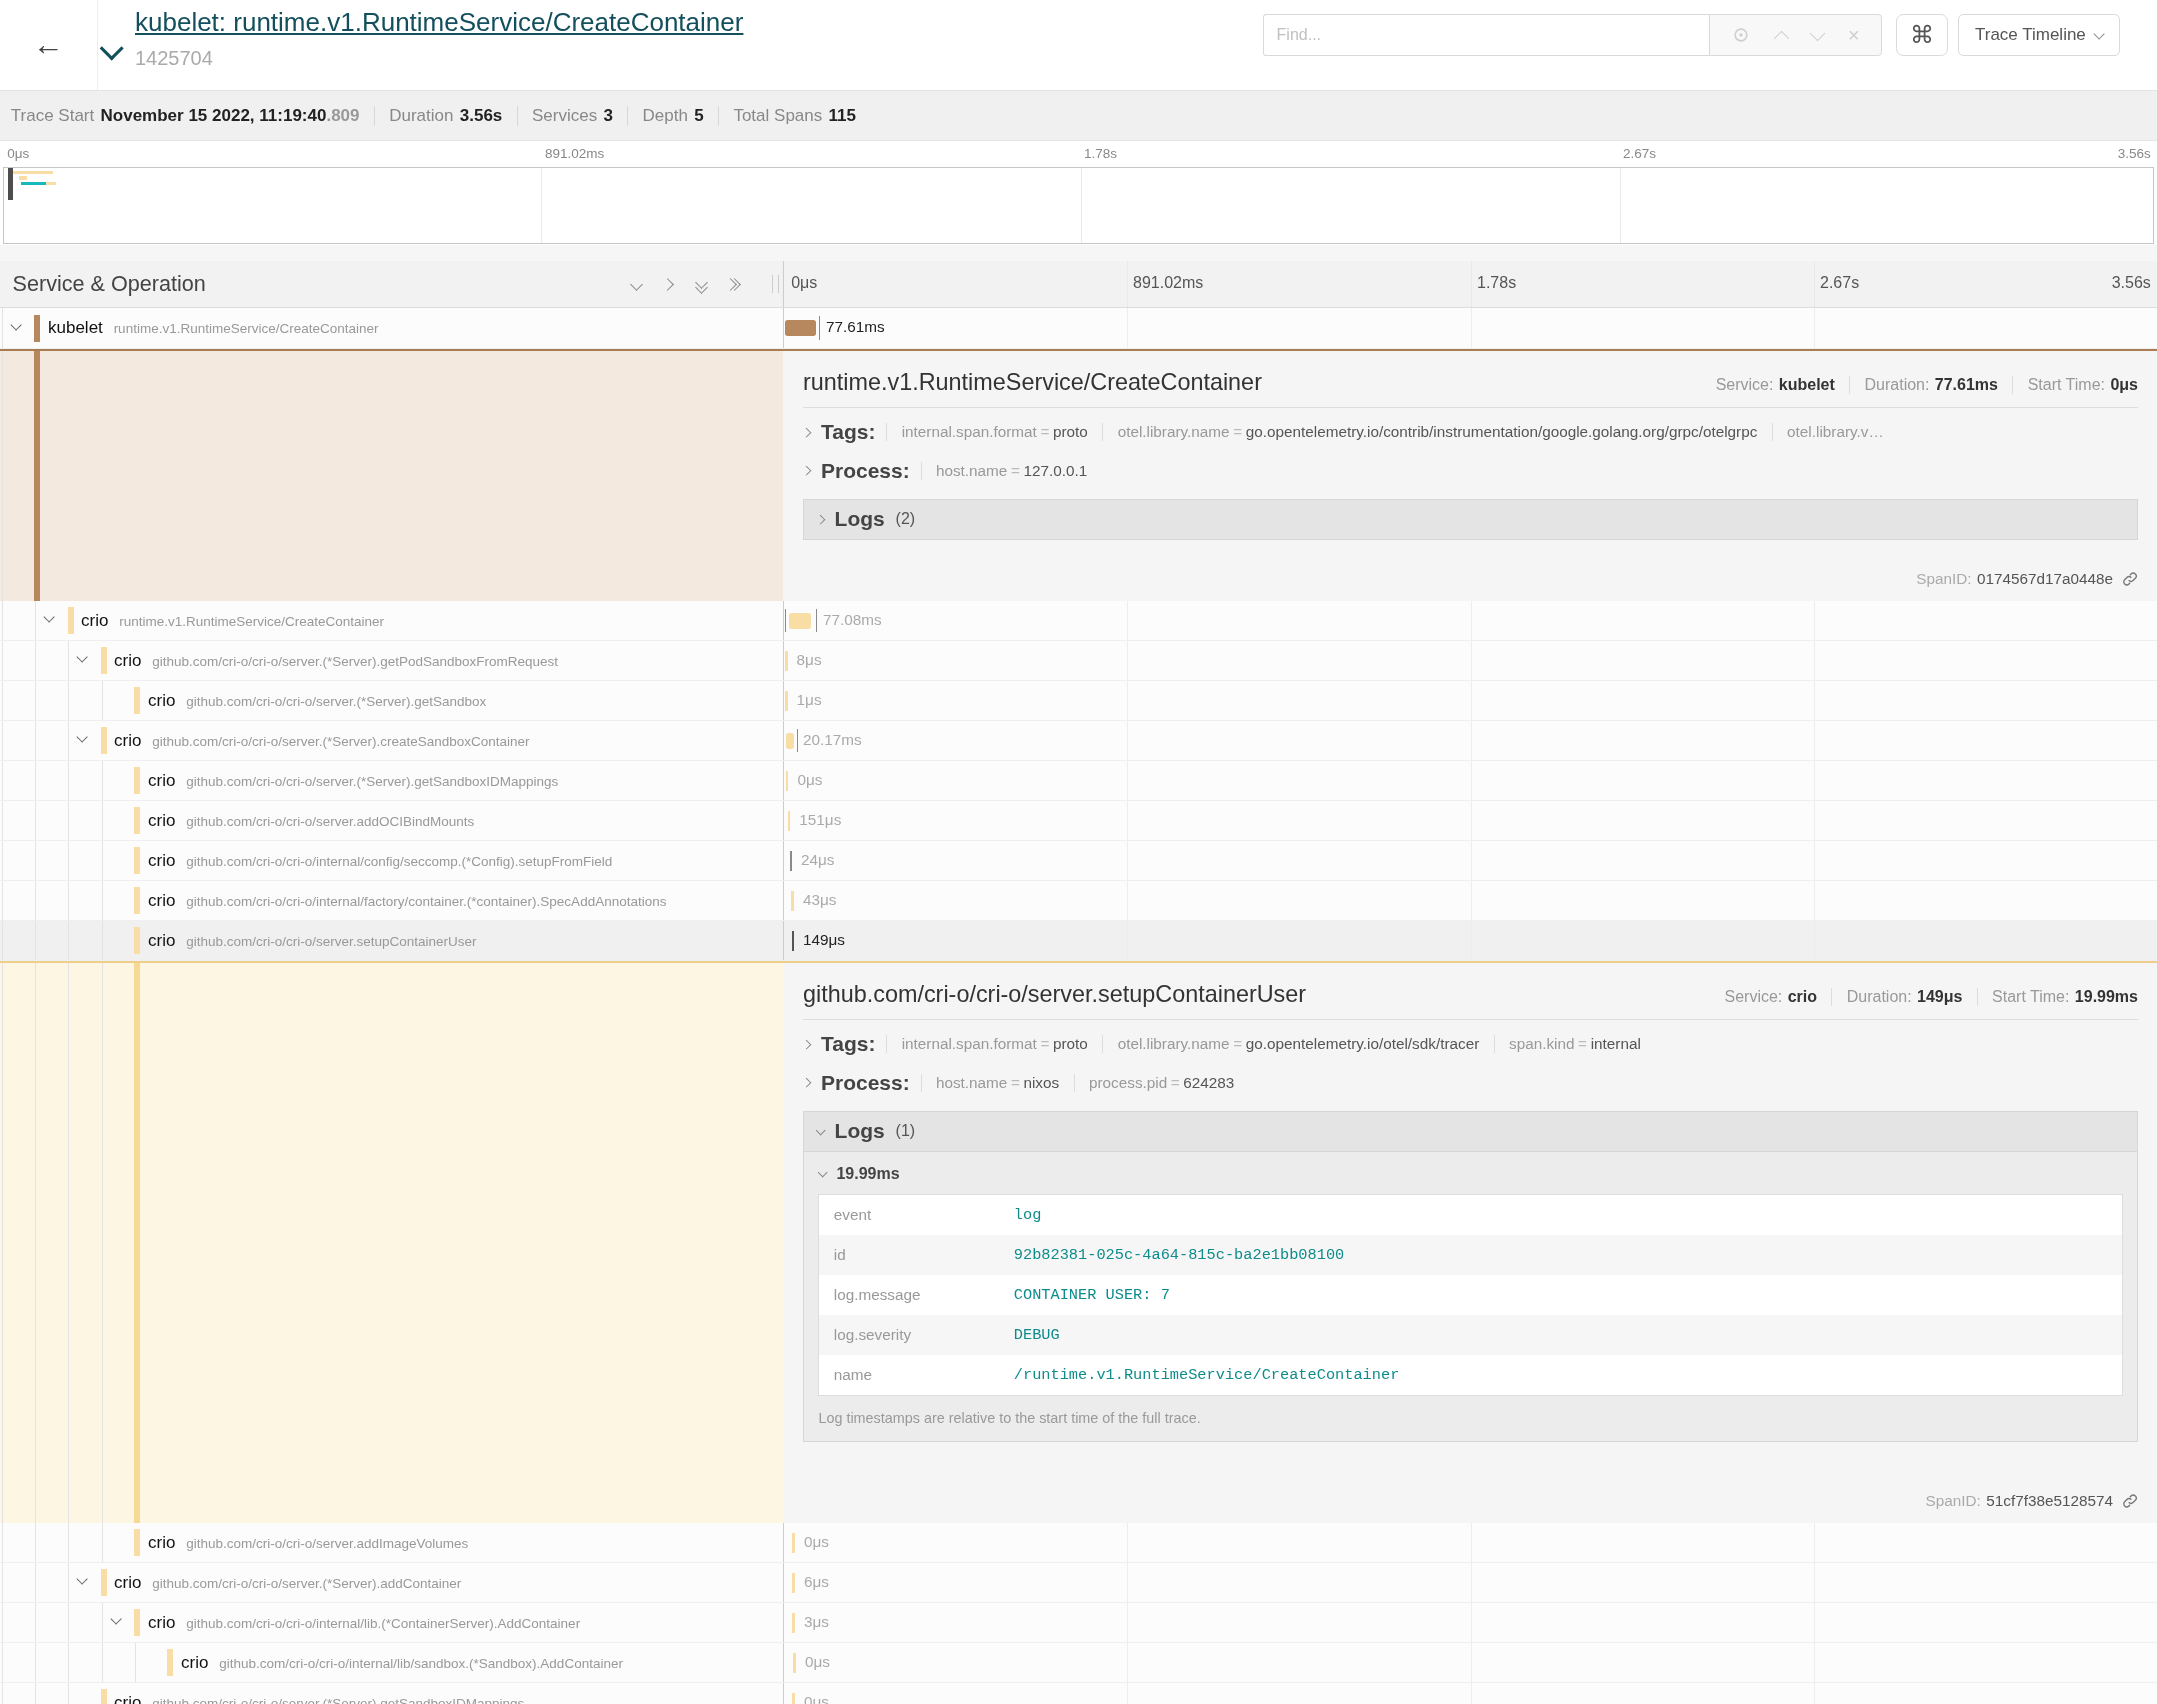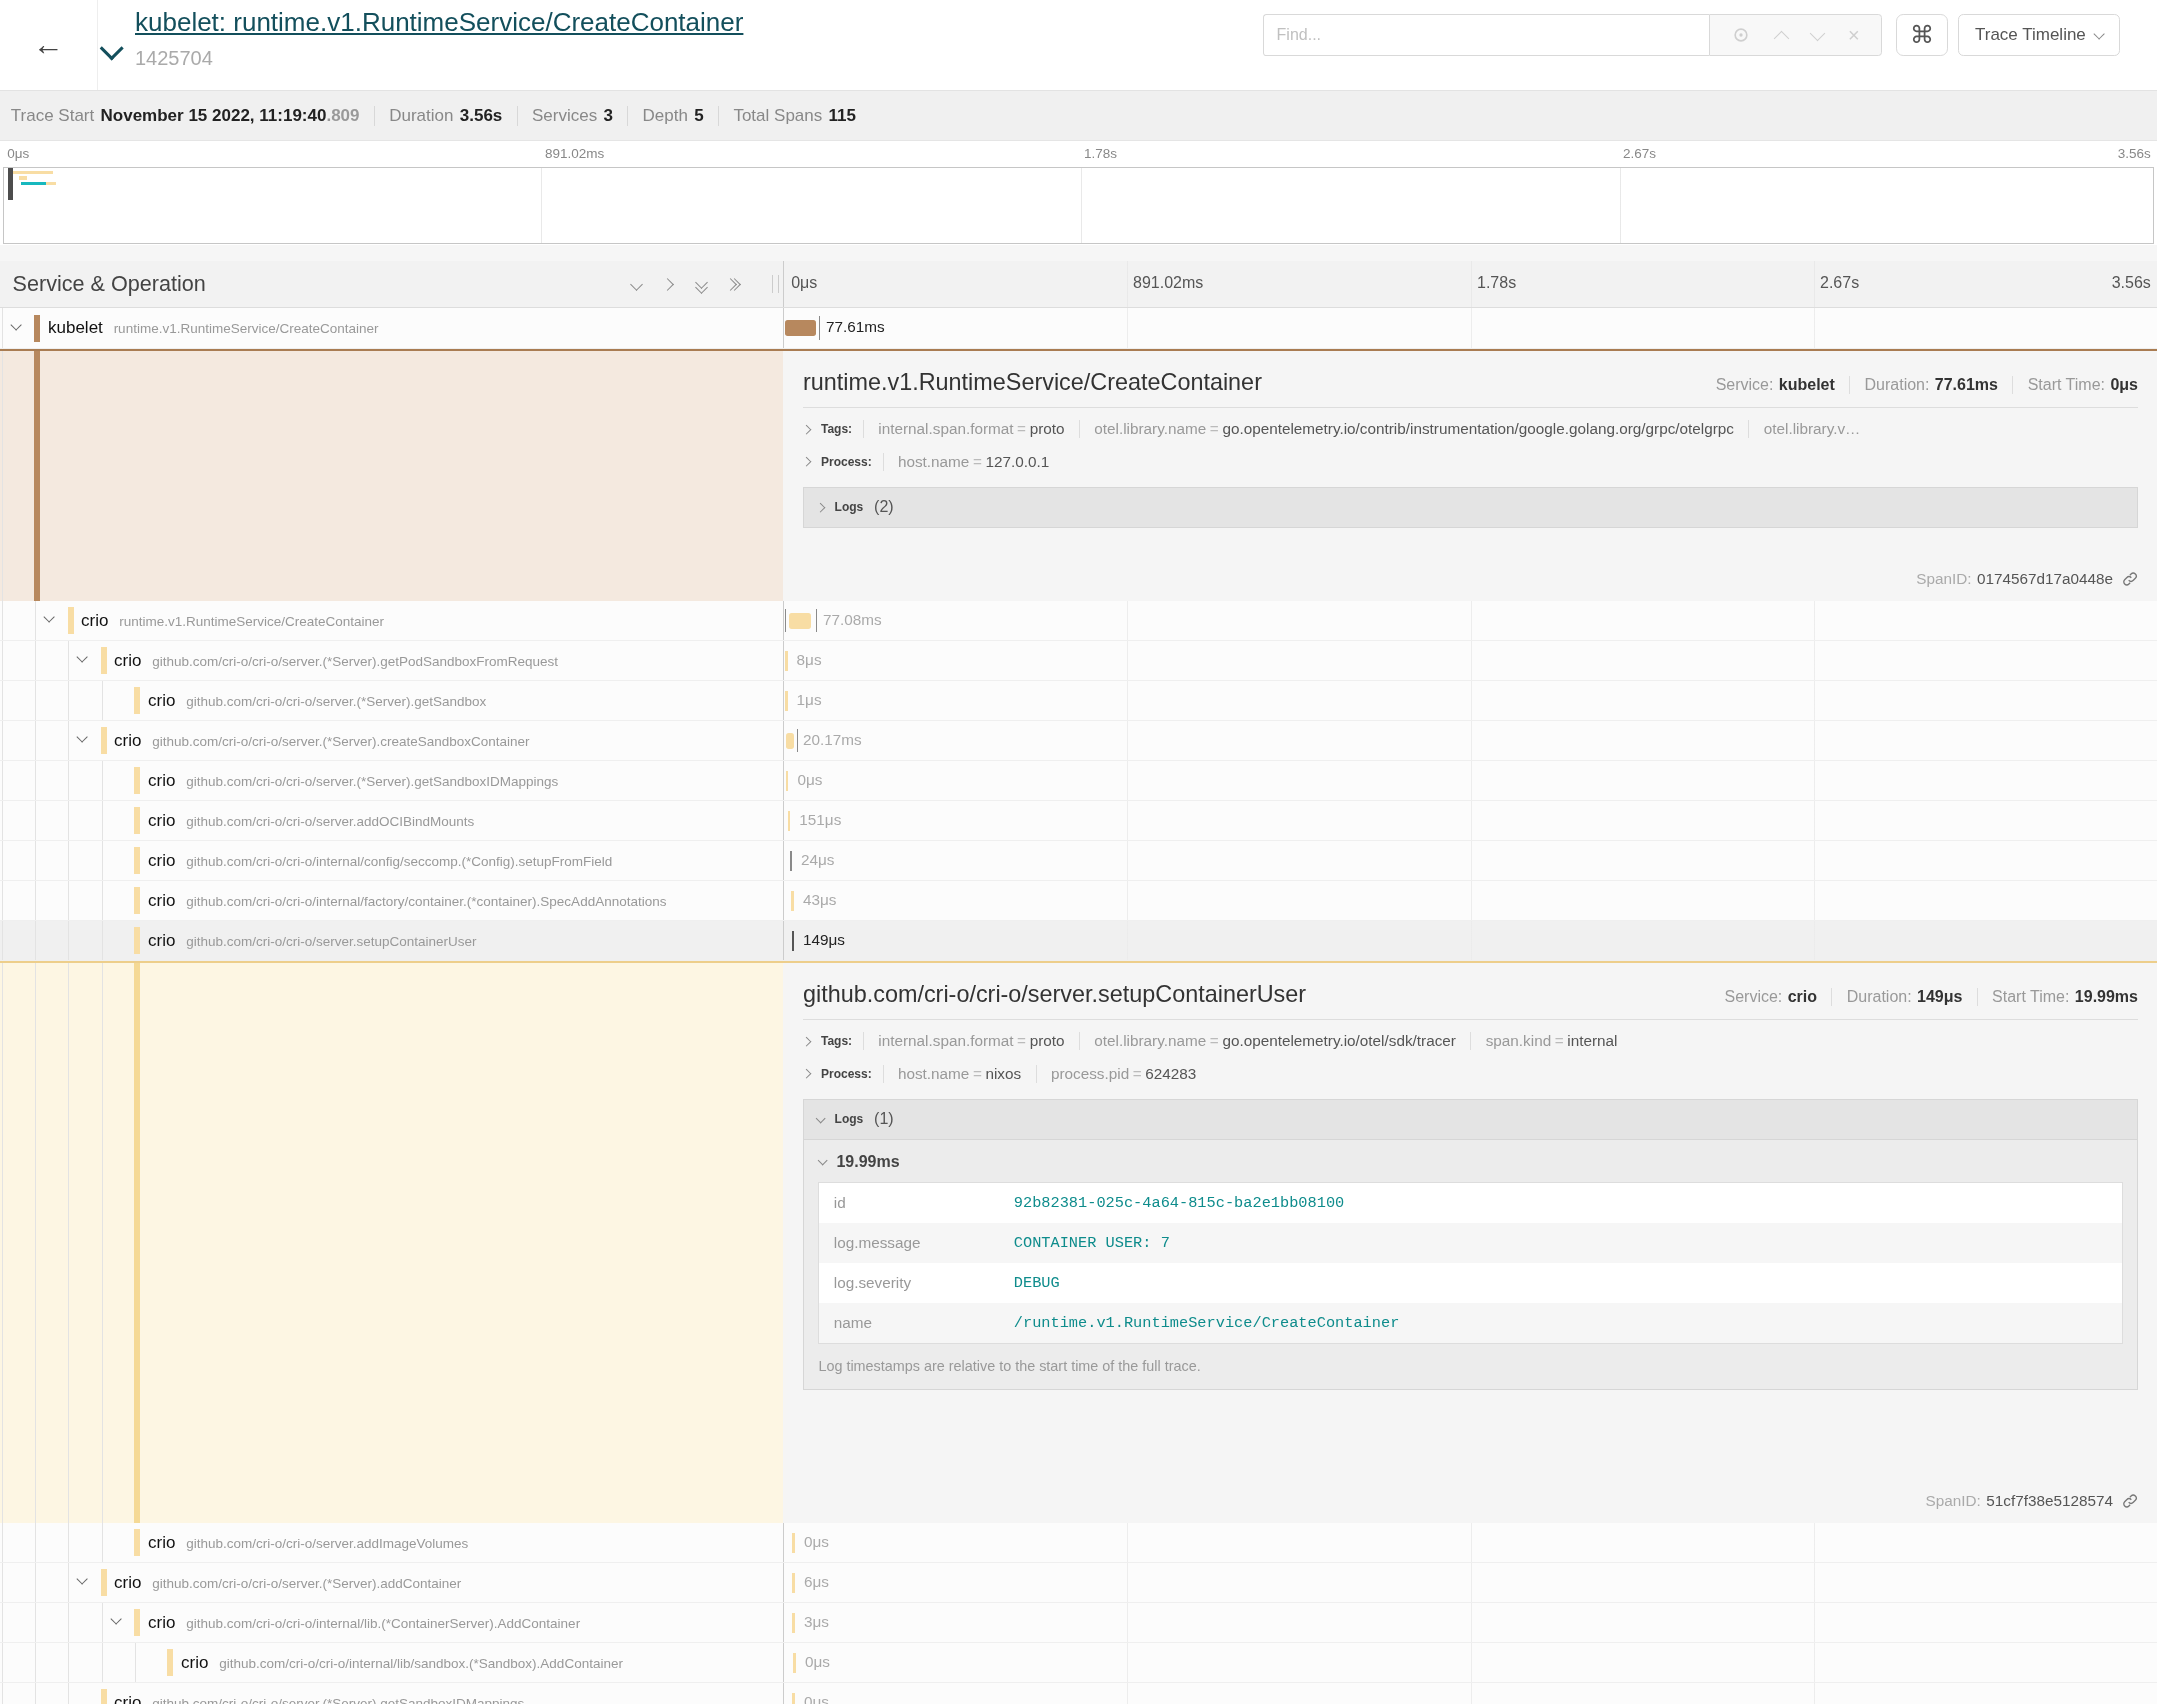--- a/index.html
+++ b/index.html
@@ -100,21 +100,21 @@
   .p-right{flex:1;background:#f5f5f5;display:flex;flex-direction:column;box-sizing:border-box;
         padding-bottom:12.6px;overflow:hidden;}
   .p-head{display:flex;align-items:baseline;padding:18px 20px 10.8px;}
   .p-title{font-size:23.4px;color:#333;flex:1;white-space:nowrap;overflow:hidden;}
   .p-meta{display:flex;align-items:center;white-space:nowrap;font-size:16px;}
   .mlab{color:#999;margin-right:5.4px;}
   .mval{color:#333;font-weight:bold;}
   .msep{width:0.9px;height:18px;background:#ddd;margin:0 14.4px;}
   .p-div{border-top:0.9px solid #ddd;margin:0 20px;}
   .p-row{display:flex;align-items:center;padding:12.6px 20px 1.8px;font-size:15.3px;white-space:nowrap;overflow:hidden;}
-  .arow{font-size:12px;font-weight:bold;color:#444;margin:0 10.8px 0 9px;}
+  .arow{font-size:21px;font-weight:bold;color:#444;margin:0 10.8px 0 9px;}
   .schev{width:9px;height:9px;position:relative;flex:none;}
   .schev:before{content:"";position:absolute;width:6.3px;height:6.3px;border-right:1.8px solid #888;border-bottom:1.8px solid #888;}
   .schev.right:before{transform:rotate(-45deg);left:0;top:0.9px;}
   .schev.down:before{transform:rotate(45deg);left:0.9px;top:0;}
   .kv{padding:0 14.4px;border-left:0.9px solid #ddd;}
   .kv:first-of-type{padding-left:0;border-left:none;}
   .kvk{color:#999;}
   .kveq{color:#bbb;padding:0 3.6px;}
   .kvv{color:#555;}
   .logsbar{margin:14.4px 20px 0;background:#e4e4e4;border:0.9px solid #d6d6d6;height:41px;flex:none;
@@ -499,20 +499,24 @@
         <span class="arow">Logs</span>
         <span class="cnt">(1)</span>
       </div>
       <div class="logsbody">
         <div class="lentry">
           <span class="schev down"></span>
           <span>19.99ms</span>
         </div>
         <div class="ltable">
           <div class="ltr">
+            <span class="ltk">event</span>
+            <span class="ltv">log</span>
+          </div>
+          <div class="ltr">
             <span class="ltk">id</span>
             <span class="ltv">92b82381-025c-4a64-815c-ba2e1bb08100</span>
           </div>
           <div class="ltr">
             <span class="ltk">log.message</span>
             <span class="ltv">CONTAINER USER: 7</span>
           </div>
           <div class="ltr">
             <span class="ltk">log.severity</span>
             <span class="ltv">DEBUG</span>

